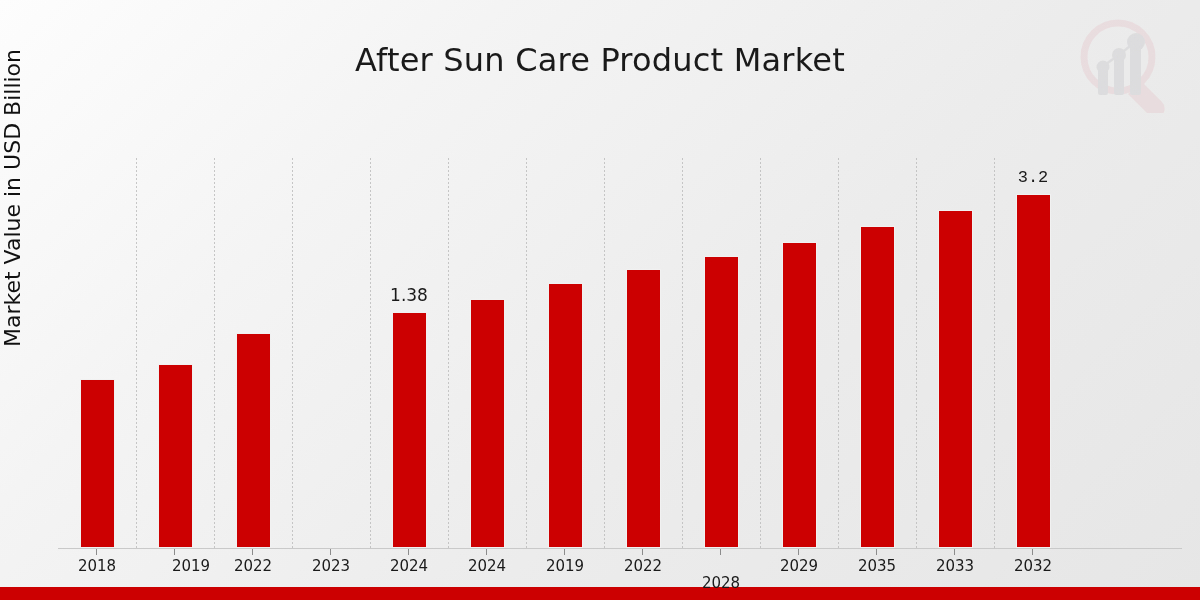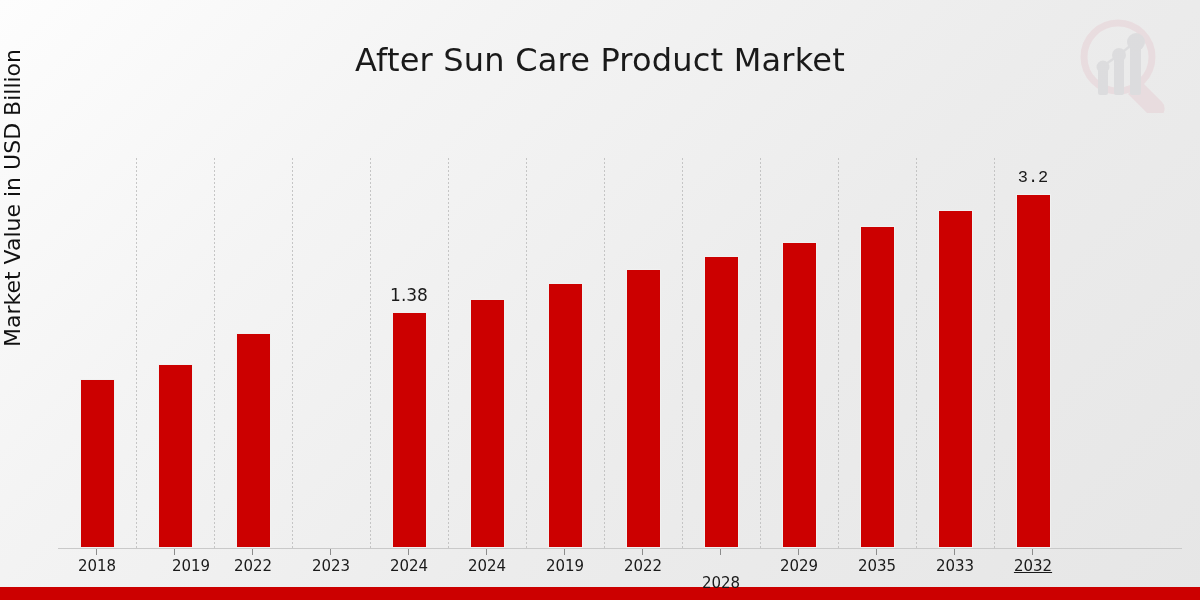--- a/index.html
+++ b/index.html
@@ -235,14 +235,14 @@
     <div class="tick-label" style="left: 604px;">2022</div>
     <div class="tick-mark" style="left: 720px;"></div>
     <div class="tick-label" style="left: 682px; margin-top: 17px;">2028</div>
     <div class="tick-mark" style="left: 798px;"></div>
     <div class="tick-label" style="left: 760px;">2029</div>
     <div class="tick-mark" style="left: 876px;"></div>
     <div class="tick-label" style="left: 838px;">2035</div>
     <div class="tick-mark" style="left: 954px;"></div>
     <div class="tick-label" style="left: 916px;">2033</div>
     <div class="tick-mark" style="left: 1032px;"></div>
-    <div class="tick-label" style="left: 994px; text-decoration: underline;">2032</div>
+    <div class="tick-label" style="left: 994px;">2032</div>
   </div>
 
 </body></html>

